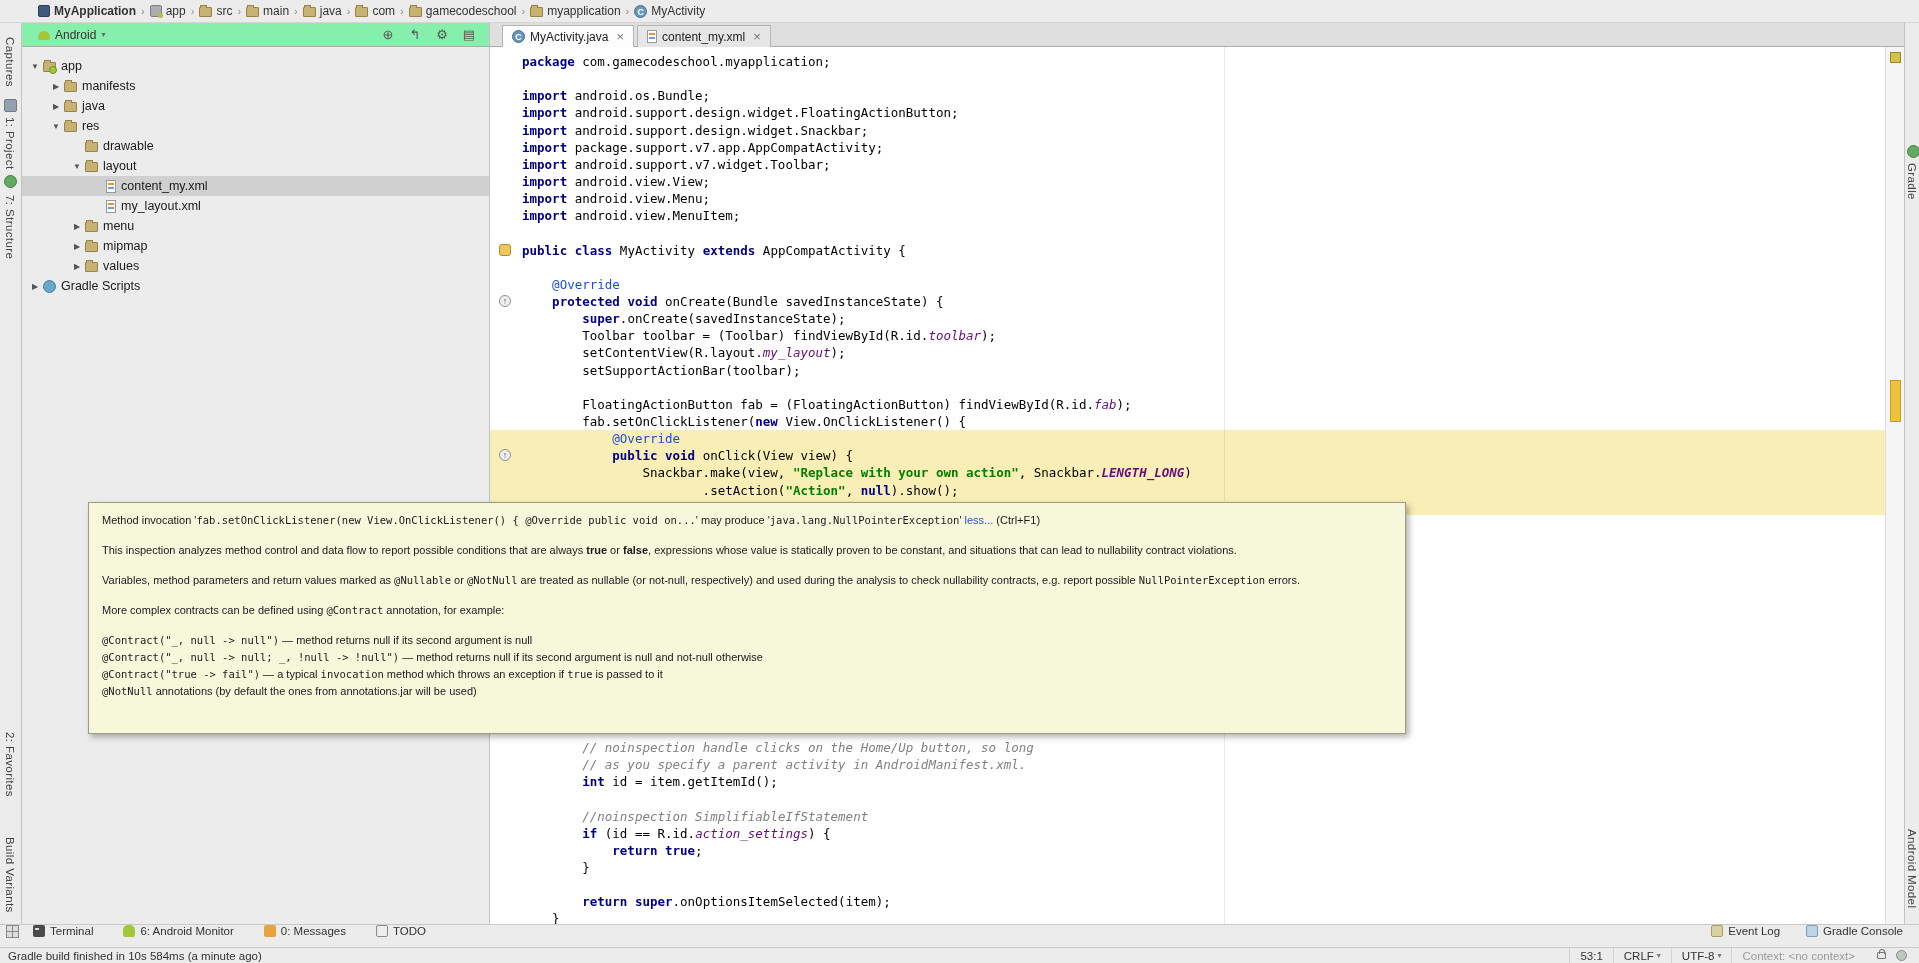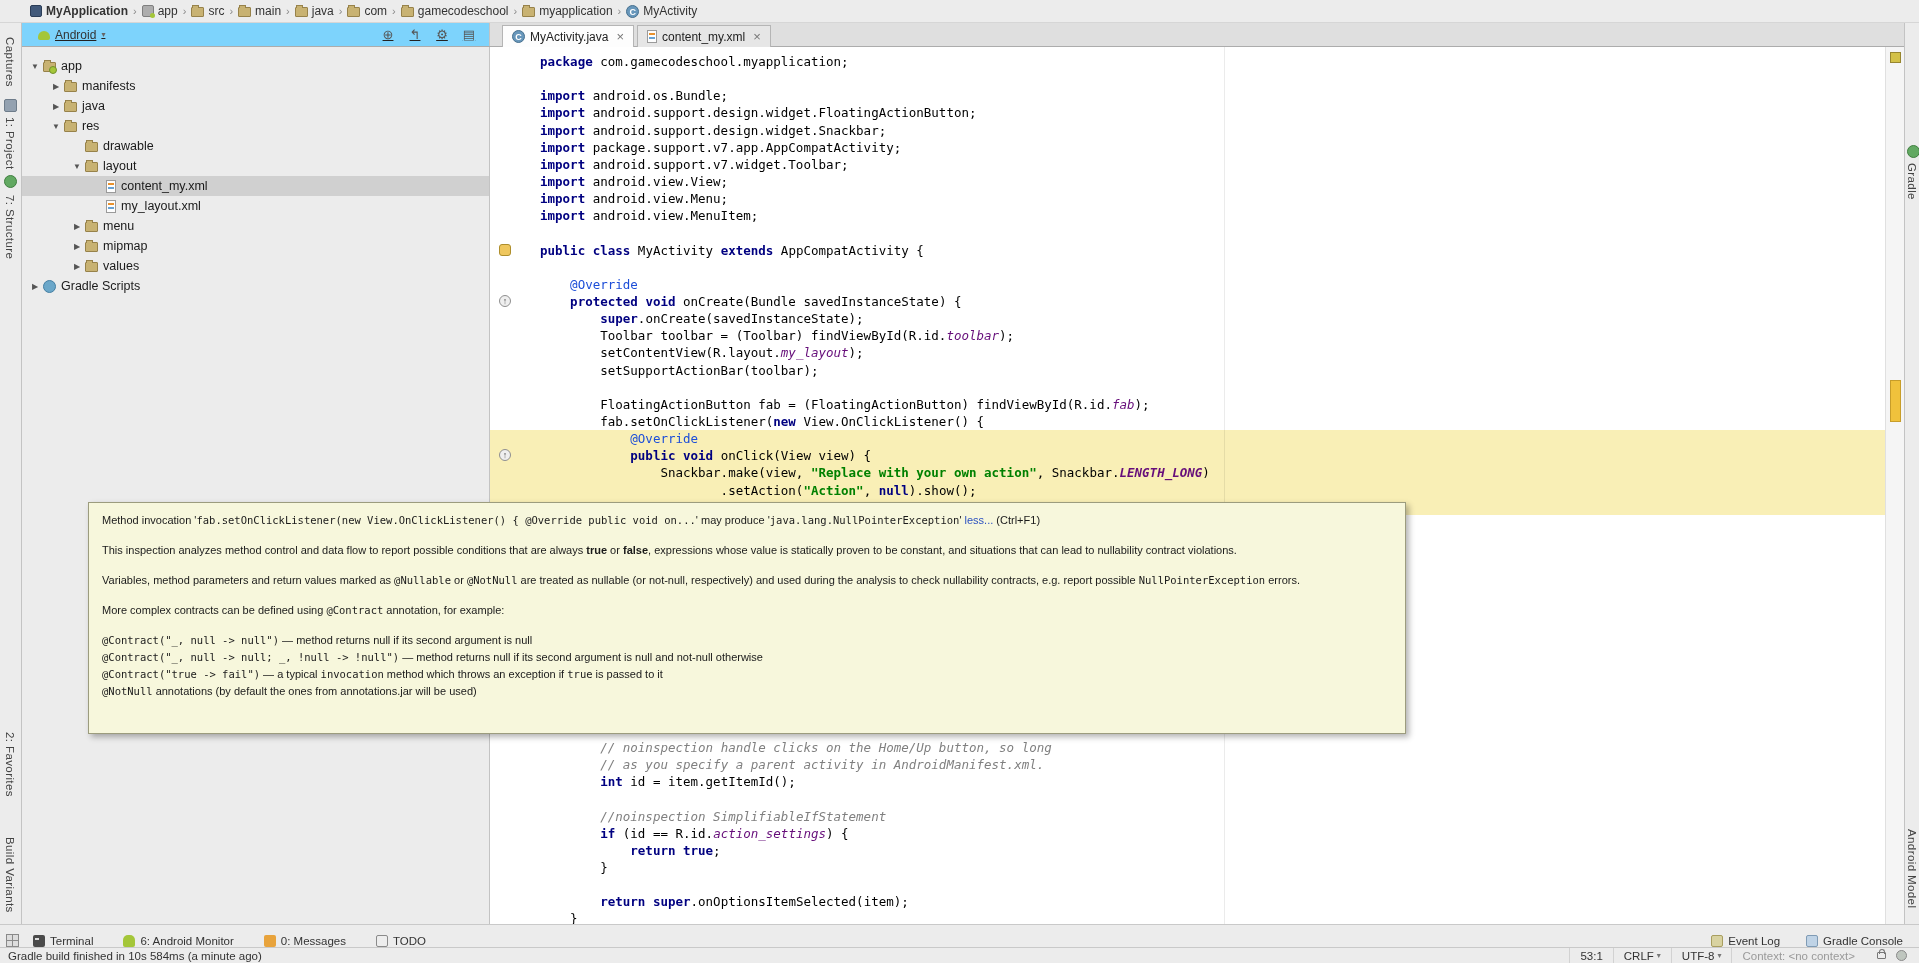--- a/index.html
+++ b/index.html
@@ -1,29 +1,29 @@
 <!DOCTYPE html>
 <html><head>
 <meta charset="utf-8">
 <style>
   * { margin:0; padding:0; box-sizing:border-box; }
   html,body { width:1919px; height:963px; overflow:hidden; }
   body { font-family:"Liberation Sans",sans-serif; font-size:13px; background:#ECECEC; color:#222; position:relative; }
 
   
   #breadcrumb-bar { position:absolute; left:0; top:0; width:1919px; height:23px; background:#ECECEC;
-    border-bottom:1px solid #D6D6D6; display:flex; align-items:center; padding-left:28px; font-size:12px; color:#333; }
+    border-bottom:1px solid #D6D6D6; display:flex; align-items:center; padding-left:36px; font-size:12px; color:#333; }
   .bc-item { display:inline-flex; align-items:center; gap:4px; margin:0 2px; cursor:pointer; }
   .bc-item.bold .bc-label { font-weight:bold; }
   .bc-sep { color:#8A8A8A; margin:0 3px; font-size:11px; }
 
   
   #toolbar-row { position:absolute; left:22px; top:23px; width:1882px; height:24px; background:#DFDFDF; border-bottom:1px solid #ACACAC; }
-  #project-toolbar { position:absolute; left:0; top:0; width:468px; height:23px; background:#7dd3fc;
-    border-right:1px solid #C3C3C3; display:flex; align-items:center;text-decoration:underline; }
+  #project-toolbar { position:absolute; left:0; top:0; width:468px; height:23px; background:#86efac;
+    border-right:1px solid #C3C3C3; display:flex; align-items:center; }
   .view-selector { display:flex; align-items:center; gap:5px; margin-left:16px; font-size:12px; color:#333; cursor:pointer; }
   .view-selector .chev { font-size:8px; color:#666; }
   #project-toolbar-icons { margin-left:auto; margin-right:10px; display:flex; gap:7px; }
   .pt-btn { color:#555; font-size:13px; width:20px; text-align:center; cursor:pointer; line-height:20px; }
 
   #tab-bar { position:absolute; left:468px; top:0; right:0; height:24px; display:flex; align-items:flex-end; padding-left:12px; }
   .tab { display:flex; align-items:center; gap:5px; padding:0 9px; height:22px; font-size:12px; color:#222;
     background:#E6E6E6; border:1px solid #B5B5B5; border-bottom:none; margin-right:3px; cursor:pointer; }
   .tab.active { background:#FDFDFD; }
   .tab-close { color:#777; font-size:13px; margin-left:3px; cursor:pointer; }
@@ -48,21 +48,21 @@
   .tree-chevron { width:16px; flex:none; text-align:center; font-size:8px; color:#555; }
   .tree-label { margin-left:5px; }
 
   
   #editor { position:absolute; left:490px; top:47px; width:1395px; height:877px; background:#FFFFFF; overflow:hidden; }
   #warn-highlight { position:absolute; left:0; top:383px; width:100%; height:85px; background:#F9EFB6; z-index:1; }
   #margin-guide { position:absolute; left:734px; top:0; bottom:0; width:1px; background:rgba(0,0,0,0.08); z-index:2; }
   .code { position:absolute; left:0; width:100%; z-index:3; }
   #code-top { top:6px; }
   #code-bottom { top:692px; }
-  .code-line { height:17.15px; line-height:17.15px; padding-left:50px;
+  .code-line { height:17.15px; line-height:17.15px; padding-left:32px;
     font-family:"DejaVu Sans Mono",monospace; font-size:12.5px; white-space:pre; color:#000; }
   .tok-k  { color:#000080; font-weight:bold; }
   .tok-s  { color:#008000; font-weight:bold; }
   .tok-c  { color:#808080; font-style:italic; }
   .tok-a  { color:#1d4ed8; }
   .tok-f  { color:#660E7A; font-style:italic; }
   .tok-fb { color:#660E7A; font-style:italic; font-weight:bold; }
   .tok-p  { color:#000000; }
   .gut { position:absolute; left:9px; width:12px; height:12px; z-index:4; cursor:pointer; }
   .gut-override { border:1px solid #8F8F8F; border-radius:50%; background:#EFEFEF; color:#555;
@@ -79,21 +79,21 @@
     background:#F7F7DC; border:1px solid #9C9C7E; box-shadow:3px 3px 6px rgba(0,0,0,0.3);
     padding:9px 13px; font-size:11px; line-height:17px; color:#1A1A1A; overflow:hidden; }
   .tt-par { margin-top:13px; white-space:nowrap; overflow:hidden; }
   .tt-par:first-child, .tt-par.tight { margin-top:0; }
   .tt-co { font-family:"DejaVu Sans Mono",monospace; font-size:10.5px; }
   .tt-b  { font-weight:bold; }
   .tt-lk { color:#2D52C0; cursor:pointer; }
 
   
   #bottom-bar { position:absolute; top:924px; left:0; width:1919px; height:23px; background:#ECECEC;
-    border-top:1px solid #C9C9C9; display:flex; align-items:flex-end; font-size:11.5px; color:#333; }
+    border-top:1px solid #C9C9C9; display:flex; align-items:flex-start; font-size:11.5px; color:#333; }
   .bb-corner { flex:none; width:13px; height:13px; margin:0 14px 0 6px; border:1px solid #8A8A8A; cursor:pointer;
     background:linear-gradient(90deg,transparent 42%,#8A8A8A 42%,#8A8A8A 58%,transparent 58%),
                linear-gradient(transparent 42%,#8A8A8A 42%,#8A8A8A 58%,transparent 58%),#DDD; }
   #bb-left { display:flex; gap:30px; }
   #bb-right { margin-left:auto; display:flex; gap:26px; margin-right:16px; }
   .bb-item { display:flex; align-items:center; gap:5px; cursor:pointer; }
   .bbic { width:12px; height:12px; display:inline-block; flex:none; }
   .bbic-terminal { background:#4A4A4A; border-radius:2px; position:relative; }
   .bbic-terminal::after { content:""; position:absolute; left:2px; top:3px; width:4px; height:2px; background:#DDD; }
   .bbic-android { background:#A4C639; border-radius:5px 5px 2px 2px; }

